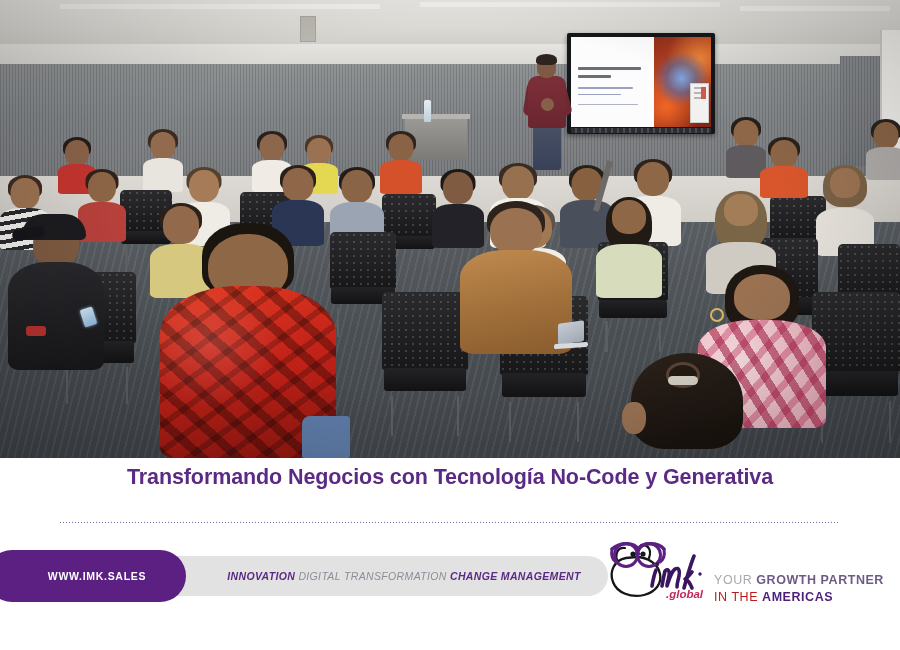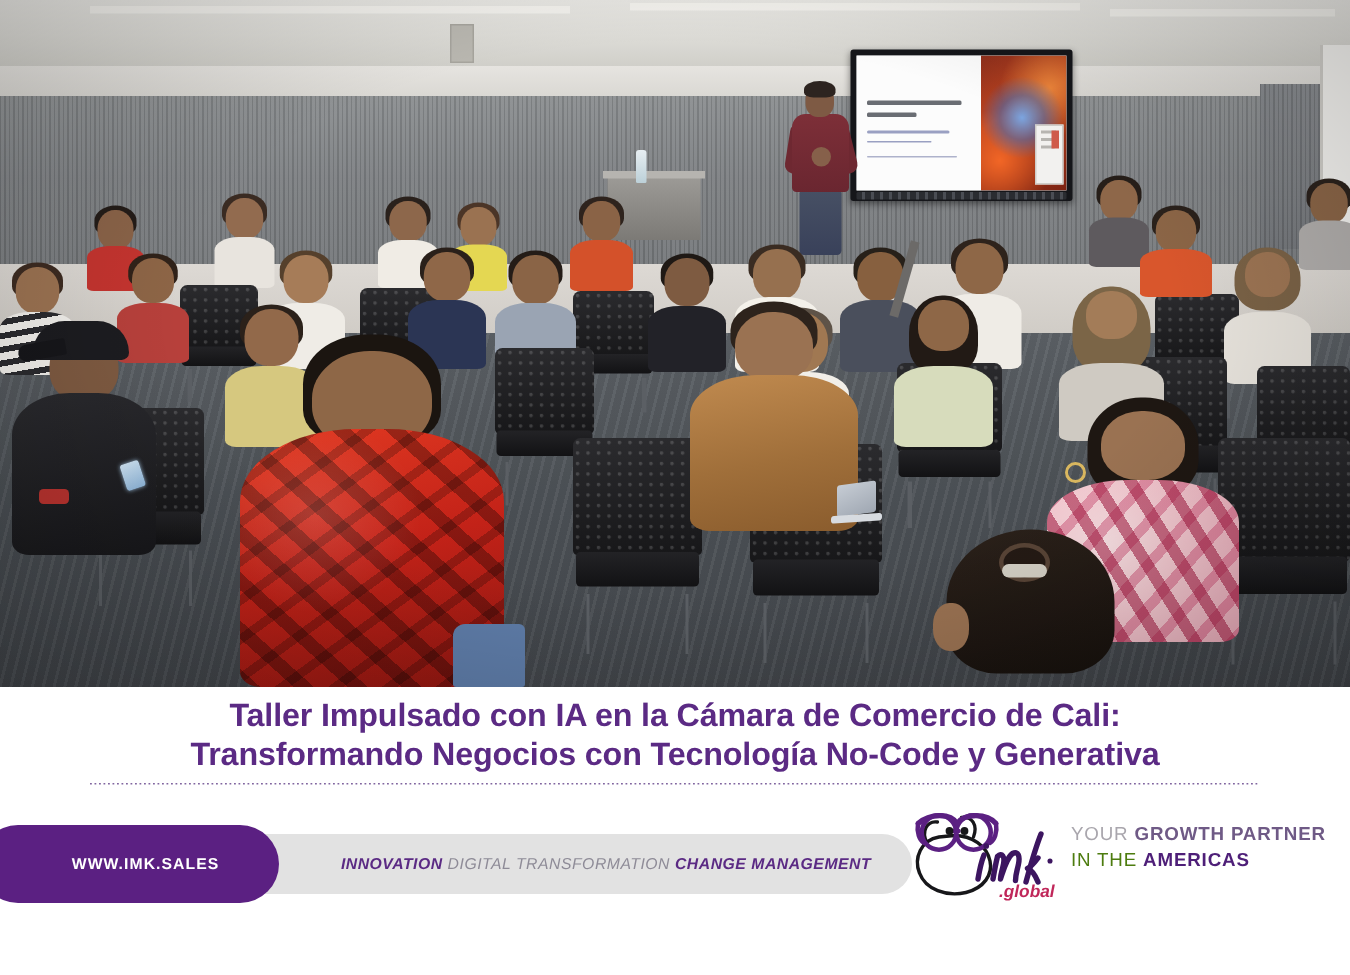--- a/index.html
+++ b/index.html
@@ -304,31 +304,31 @@
     color: #ffffff; font-weight: bold;
     font-size: 10.5px; letter-spacing: .7px;
     padding-left: 22px;
   }
 
   
   #logo { position: absolute; left: 604px; top: 536px; width: 104px; height: 66px; }
   #logo svg { display: block; }
 
   #tagline {
-    position: absolute; left: 714px; top: 548px; width: 175px;
+    position: absolute; left: 714px; top: 572px; width: 175px;
   }
   #tagline .t-line {
     white-space: nowrap;
     font-size: 12.5px;
     letter-spacing: .55px;
     line-height: 17px;
   }
   .tg-l { color: #a9a6ad; font-weight: normal; }
   .tg-b1 { color: #6f5a86; font-weight: bold; }
-  .tg-l2 { color: #4d7c0f; font-weight: normal; margin-top: 48px; }
+  .tg-l2 { color: #b91c1c; font-weight: normal; margin-top: 48px; }
   .tg-b2 { color: #4e1f78; font-weight: bold; }
 </style>
 </head>
 <body>
 
 <div id="card">
 
   <div id="photo">
 
     <div class="ceiling"></div>
@@ -617,21 +617,20 @@
     </div>
 
     <div style="position:absolute;left:600px;top:160px;width:6px;height:52px;background:#6c6a68;transform:rotate(16deg);"></div>
 
     <div style="position:absolute;inset:0;background:radial-gradient(ellipse at 50% 46%, rgba(0,0,0,0) 52%, rgba(0,0,0,.22) 100%);"></div>
   </div>
 
   <div id="panel">
 
     <div id="title-block">
-      <span class="line">Taller Impulsado con IA en la Cámara de Comercio de Cali:</span>
       <span class="line">Transformando Negocios con Tecnología No-Code y Generativa</span>
     </div>
 
     <div id="divider"></div>
 
     <div id="footer">
 
       <div id="kw-pill">
         <div class="kwline l1">
           <span class="kw-b">INNOVATION</span> 

